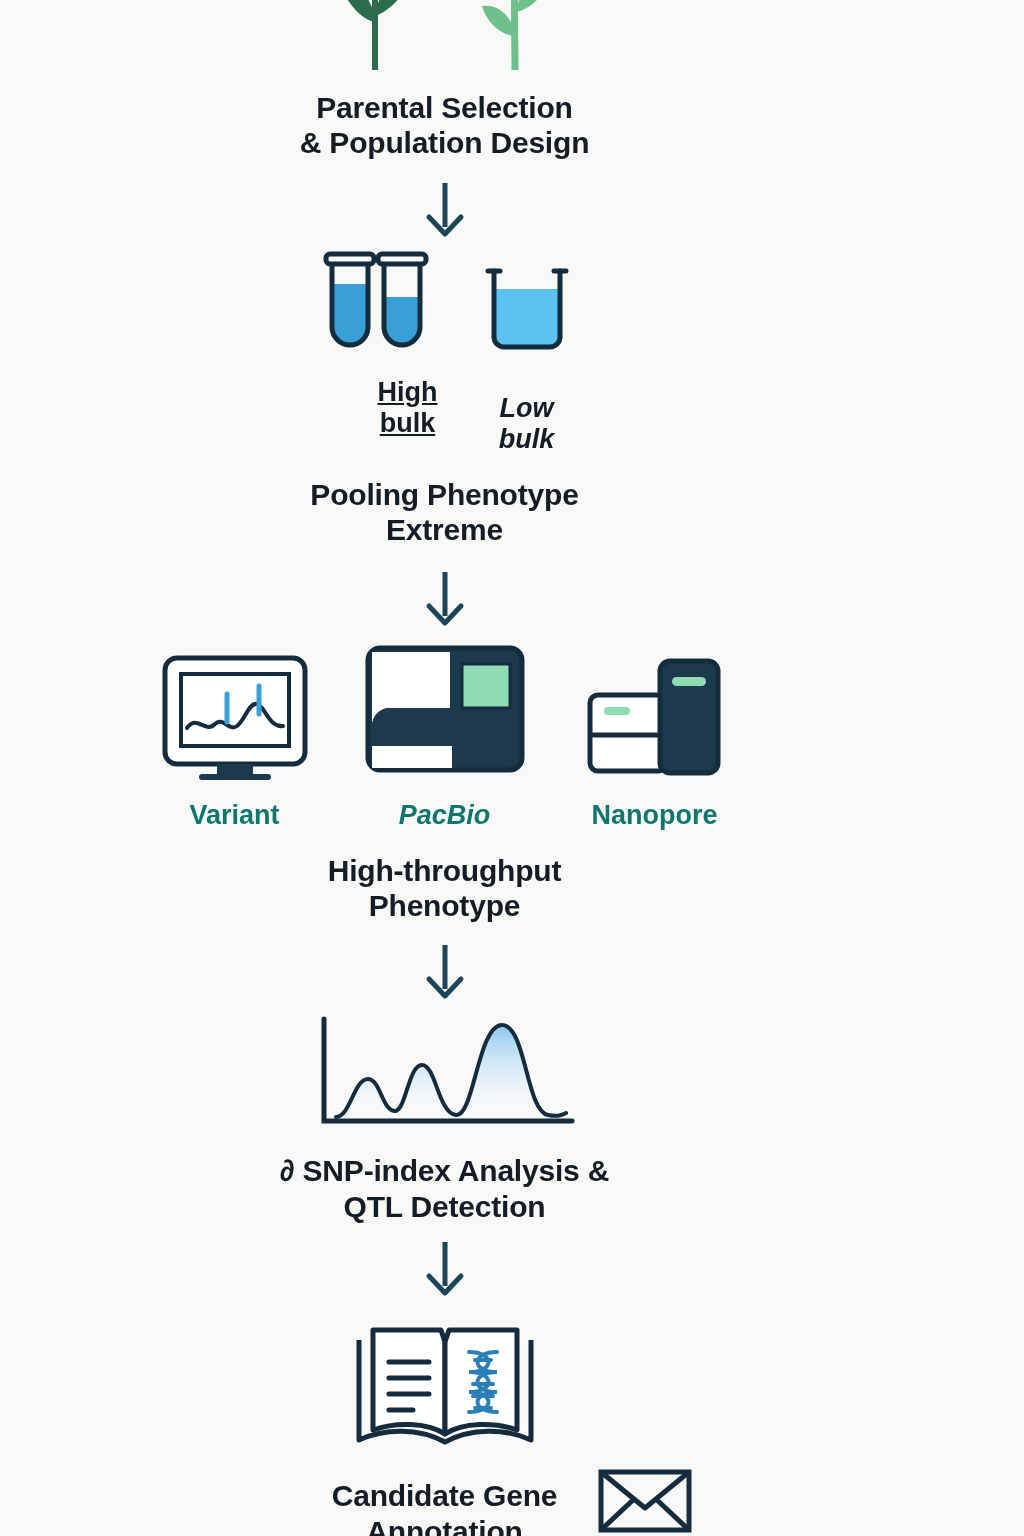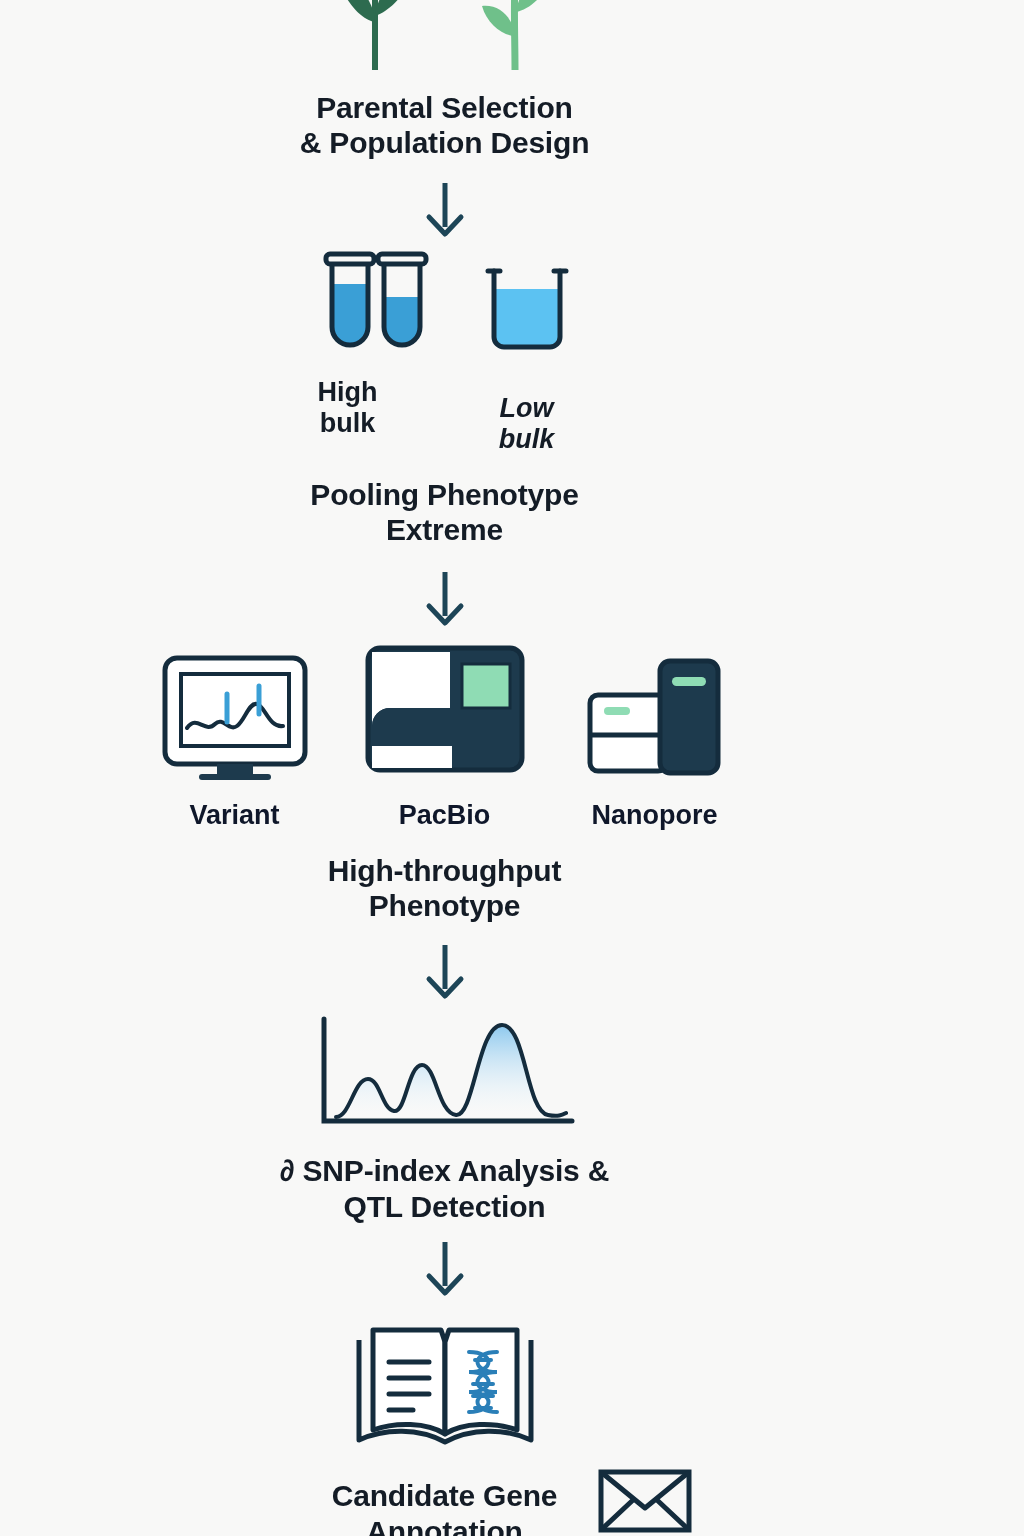--- a/index.html
+++ b/index.html
@@ -47,21 +47,21 @@
   .caption.main {
     font-size: 30px;
   }
   .arrow {
     display: block;
   }
   .dev-label {
     font-size: 27px;
     font-weight: bold;
     text-align: center;
-    color: #0f172a;
+    color: #0f766e;
   }
   .bulk-label {
     font-size: 27px;
     font-weight: bold;
     text-align: center;
     color: #141c26;
     line-height: 1.15;
   }
   .envelope-wrap {
     position: absolute;
@@ -104,21 +104,21 @@
   <span class="arrow" style="margin-top:20px;">
     <svg width="44" height="58" viewBox="0 0 44 58">
       <path d="M22 2 L22 46" stroke="#1d4557" stroke-width="5" fill="none"></path>
       <path d="M6 36 L22 53 L38 36" stroke="#1d4557" stroke-width="5" fill="none" stroke-linecap="round" stroke-linejoin="round"></path>
     </svg>
   </span>
 
   <div class="step" style="margin-top:6px;">
     <div class="icon-row" style="gap:44px; align-items:flex-start;">
 
-      <div style="display:flex; flex-direction:column; align-items:flex-start;">
+      <div style="display:flex; flex-direction:column; align-items:flex-end;text-decoration:underline;">
         <span>
           <svg width="120" height="110" viewBox="0 0 120 110">
             <defs>
               <clipPath id="tubeA">
                   <path d="M14 12 L50 12 L50 78 A18 18 0 0 1 14 78 Z"></path>
                 </clipPath>
               <clipPath id="tubeB">
                   <path d="M66 12 L102 12 L102 78 A18 18 0 0 1 66 78 Z"></path>
                 </clipPath>
             </defs>
@@ -198,21 +198,21 @@
       <div style="display:flex; flex-direction:column; align-items:center; width:170px;">
         <span>
           <svg width="166" height="140" viewBox="0 0 166 140">
             <rect x="6" y="6" width="154" height="122" rx="12" fill="#1d3a4d" stroke="#142c3d" stroke-width="5"></rect>
             <path d="M10 10 L88 10 L88 66 L28 66 A18 18 0 0 0 10 84 Z" fill="#ffffff"></path>
             <rect x="10" y="104" width="80" height="22" fill="#ffffff"></rect>
             <path d="M10 84 A18 18 0 0 1 28 66 L88 66 L88 104 L10 104 Z" fill="#1d3a4d"></path>
             <rect x="100" y="22" width="48" height="44" fill="#8fdcb4" stroke="#142c3d" stroke-width="3"></rect>
           </svg>
         </span>
-        <div class="dev-label" style="margin-top:14px;">PacBio</div>
+        <div class="dev-label" style="margin-top:14px;font-style:italic;">PacBio</div>
       </div>
 
       <div style="display:flex; flex-direction:column; align-items:center; width:170px;">
         <span>
           <svg width="150" height="130" viewBox="0 0 150 130">
             <rect x="10" y="44" width="76" height="76" rx="8" fill="#ffffff" stroke="#142c3d" stroke-width="5"></rect>
             <path d="M12 84 L86 84" stroke="#142c3d" stroke-width="5"></path>
             <rect x="24" y="56" width="26" height="8" rx="4" fill="#8fdcb4"></rect>
             <rect x="80" y="10" width="58" height="112" rx="10" fill="#1d3a4d" stroke="#142c3d" stroke-width="5"></rect>
             <rect x="92" y="26" width="34" height="9" rx="4.5" fill="#8fdcb4"></rect>

